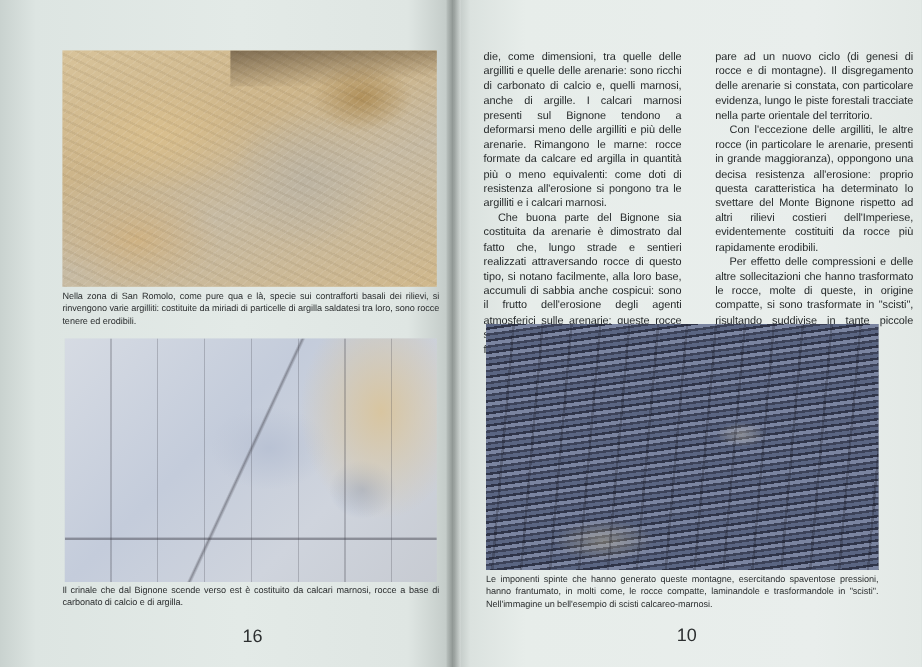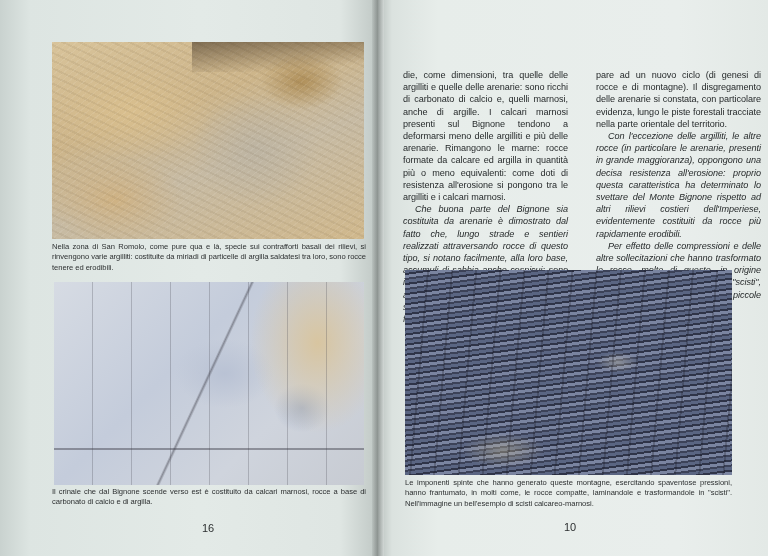--- a/index.html
+++ b/index.html
@@ -78,28 +78,28 @@
     position:absolute; font-size:7.6px; line-height:10.4px;
     color:#2c2f30; text-align:justify; letter-spacing:-0.05px;
   }
   .caption-1 { left:52px; top:242px; width:314px; }
   .caption-2 { left:52px; top:487px; width:314px; }
   .caption-3 { left:405px; top:478px; width:327px; }
 
   .text-col {
     position:absolute; top:41px; width:165px;
     font-size:9.1px; line-height:12.2px; color:#262a2b;
-    text-align:justify; hyphens:manual; letter-spacing:-0.05px;margin-top:28px;
+    text-align:justify; hyphens:manual; letter-spacing:-0.05px;
   }
   .col-1 { left:403px; }
   .col-2 { left:596px; }
   .text-col p { margin:0; }
-  .text-col p.indent { text-indent:12px;font-style:italic; }
+  .text-col p.indent { text-indent:12px; }
 
-  .page-number { position:absolute; font-size:11px; color:#2c2f30; }
+  .page-number { position:absolute; font-size:15px; color:#2c2f30; }
   .page-number-left { left:202px; top:522px; }
   .page-number-right { left:564px; top:521px; }
 </style>
 </head>
 <body>
 
 <div class="spread">
   <div class="page-left"></div>
   <div class="page-right"></div>
   <div class="gutter"></div>

